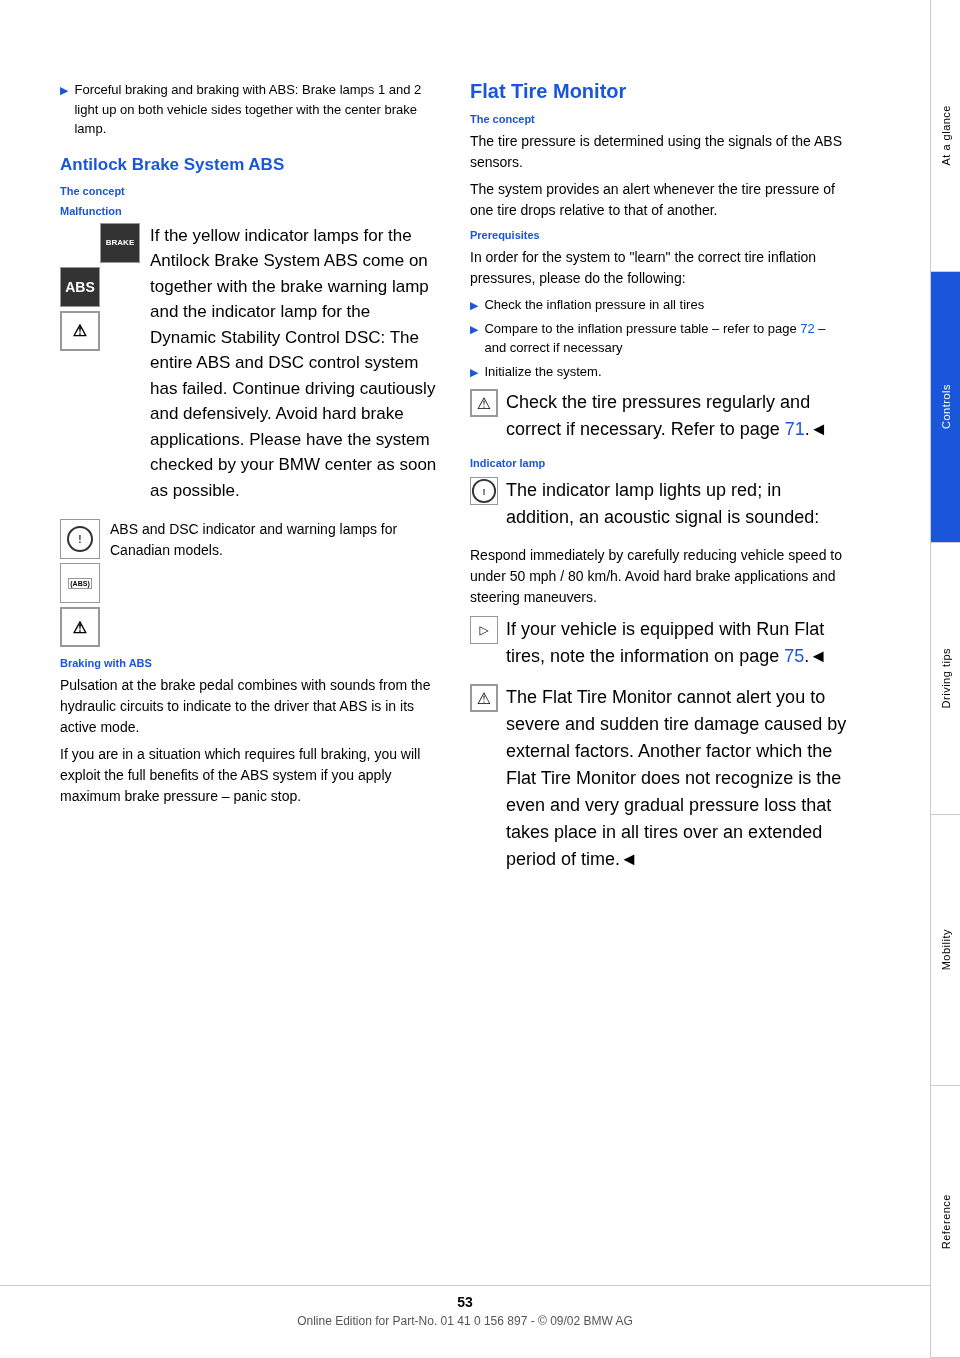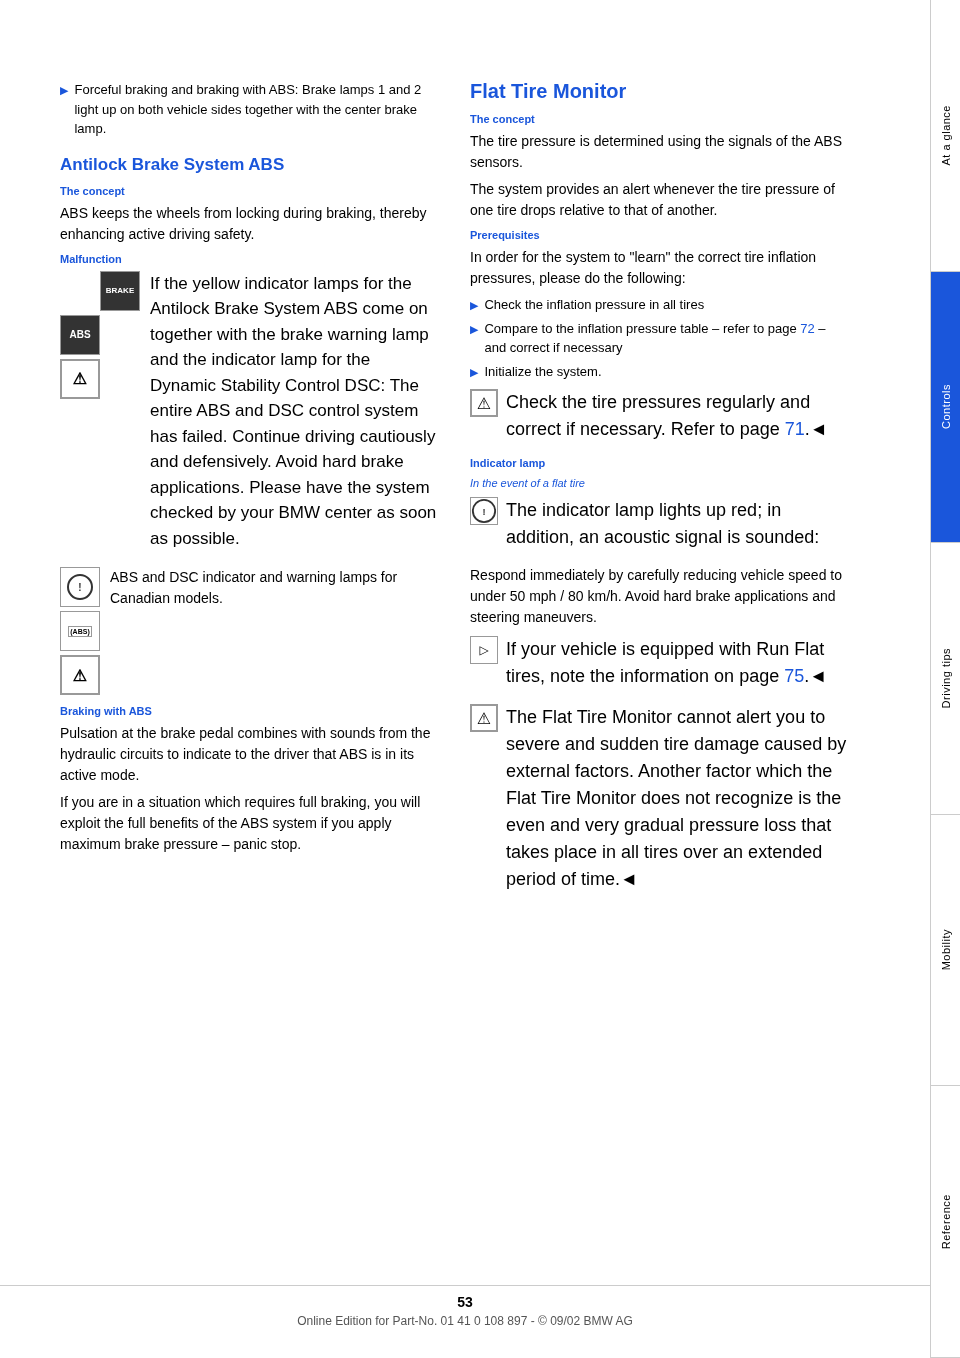--- a/index.html
+++ b/index.html
@@ -104,21 +104,21 @@
     }
     .icon-box.brake {
       background: #333;
       color: #fff;
       font-size: 8px;
       margin-left: 40px;
     }
     .icon-box.abs {
       background: #333;
       color: #fff;
-      font-size: 10px;
+      font-size: 14px;
       font-weight: bold;
       text-align: center;
     }
     .icon-box.warning {
       background: #fff;
       border: 2px solid #999;
       font-size: 16px;
     }
     .malfunction-text-block {
       display: flex;
@@ -212,21 +212,20 @@
       <div class="top-bullet">
         <div class="bullet-item">
           <span class="bullet-arrow">▶</span>
           <span>Forceful braking and braking with ABS: Brake lamps 1 and 2 light up on both vehicle sides together with the center brake lamp.</span>
         </div>
       </div>
 
       <h2 class="section-title">Antilock Brake System ABS</h2>
 
       <h3 class="subsection-title">The concept</h3>
-      <p>ABS keeps the wheels from locking during braking, thereby enhancing active driving safety.</p>
 
       <h3 class="subsection-title">Malfunction</h3>
 
       <div class="malfunction-text-block">
         <div class="malfunction-icons">
           <div class="icon-box brake">BRAKE</div>
           <div class="icon-box abs">ABS</div>
           <div class="icon-box warning">⚠</div>
         </div>
         <p class="malfunction-text">If the yellow indicator lamps for the Antilock Brake System ABS come on together with the brake warning lamp and the indicator lamp for the Dynamic Stability Control DSC: The entire ABS and DSC control system has failed. Continue driving cautiously and defensively. Avoid hard brake applications. Please have the system checked by your BMW center as soon as possible.</p>
@@ -278,21 +277,20 @@
         <span>Initialize the system.</span>
       </div>
 
       <div class="note-block">
         <div class="note-icon warning-tri">⚠</div>
         <p class="note-text">Check the tire pressures regularly and correct if necessary. Refer to page <a class="page-link">71</a>.◄</p>
       </div>
 
       <h3 class="subsection-title">Indicator lamp</h3>
 
-      <h3 class="subsection-title" style="color:#1a56db; font-weight:normal; font-style:italic;">In the event of a flat tire</h3>
 
       <div class="note-block">
         <div class="note-icon">
           <svg width="28" height="28" viewBox="0 0 28 28">
             <circle cx="14" cy="14" r="12" stroke="#333" stroke-width="2" fill="none"></circle>
             <text x="14" y="18" text-anchor="middle" font-size="10" font-weight="bold" fill="#333">!</text>
           </svg>
         </div>
         <p class="note-text">The indicator lamp lights up red; in addition, an acoustic signal is sounded:</p>
       </div>
@@ -326,16 +324,16 @@
     <div class="sidebar-section">
       <span class="sidebar-label">Mobility</span>
     </div>
     <div class="sidebar-section">
       <span class="sidebar-label">Reference</span>
     </div>
   </div>
 
   <div class="page-footer">
     <div class="page-number">53</div>
-    <div>Online Edition for Part-No. 01 41 0 108 897 - © 09/02 BMW AG</div>
+    <div>Online Edition for Part-No. 01 41 0 156 897 - © 09/02 BMW AG</div>
   </div>
 
 </div>
 
 </body></html>

